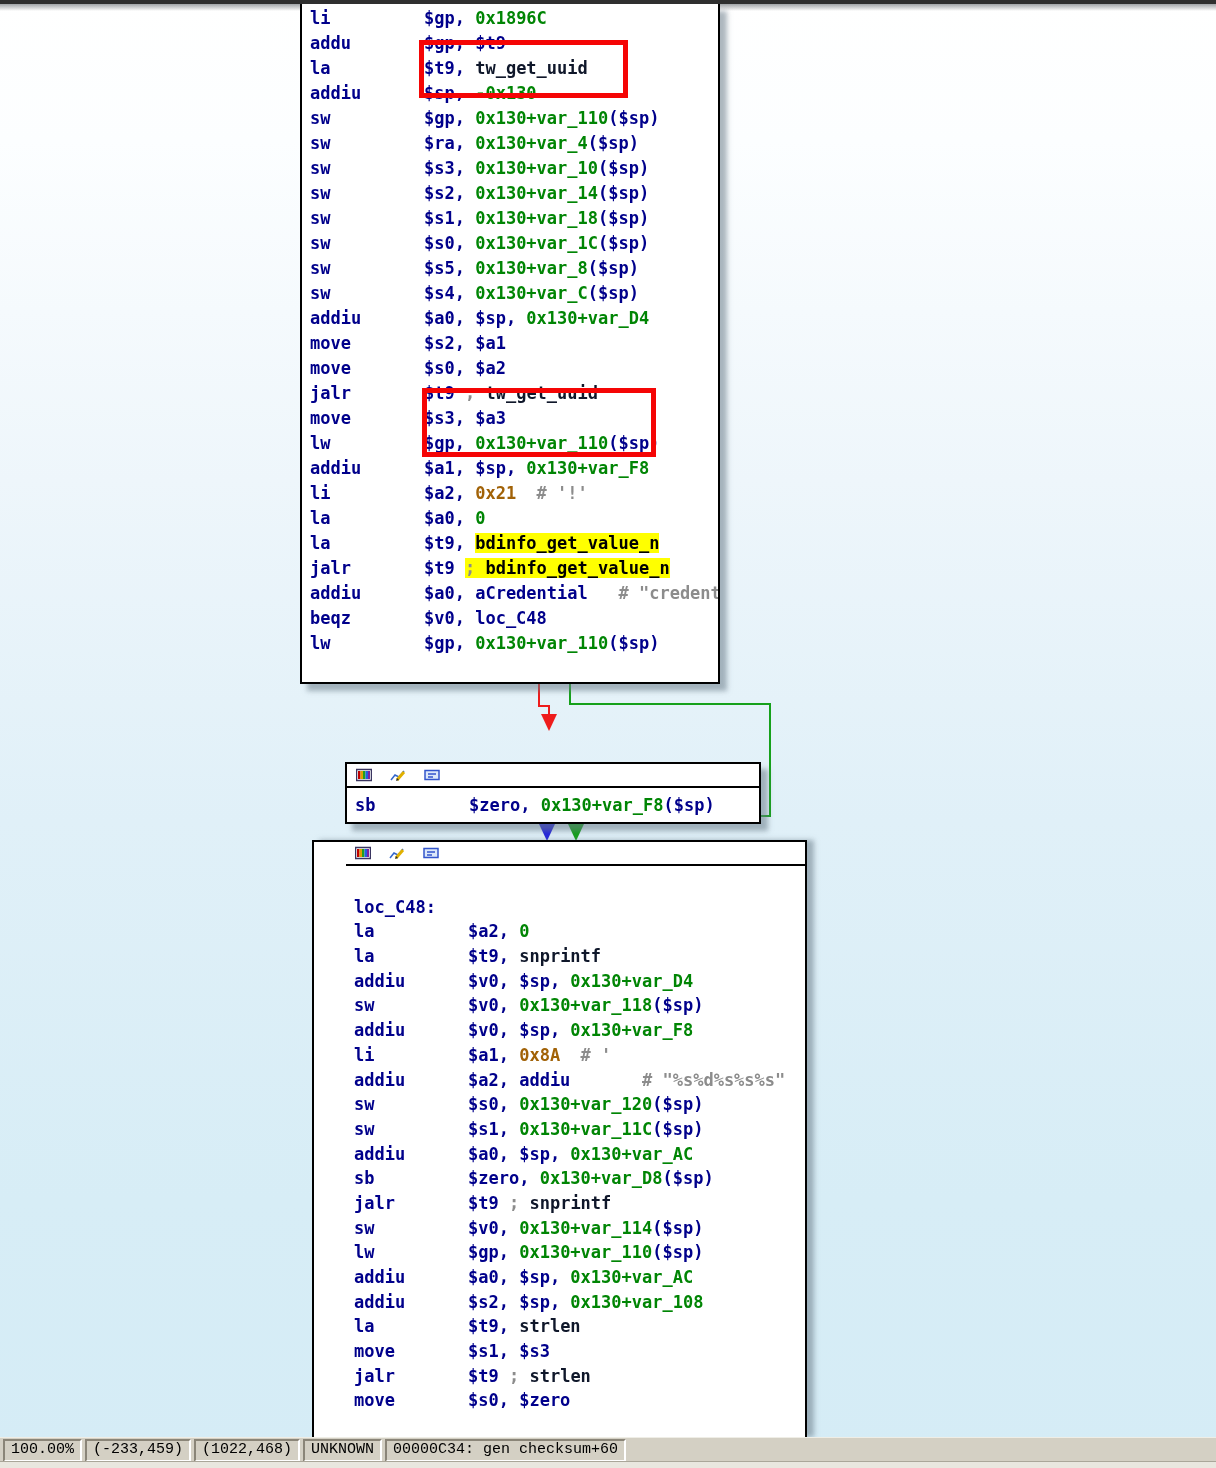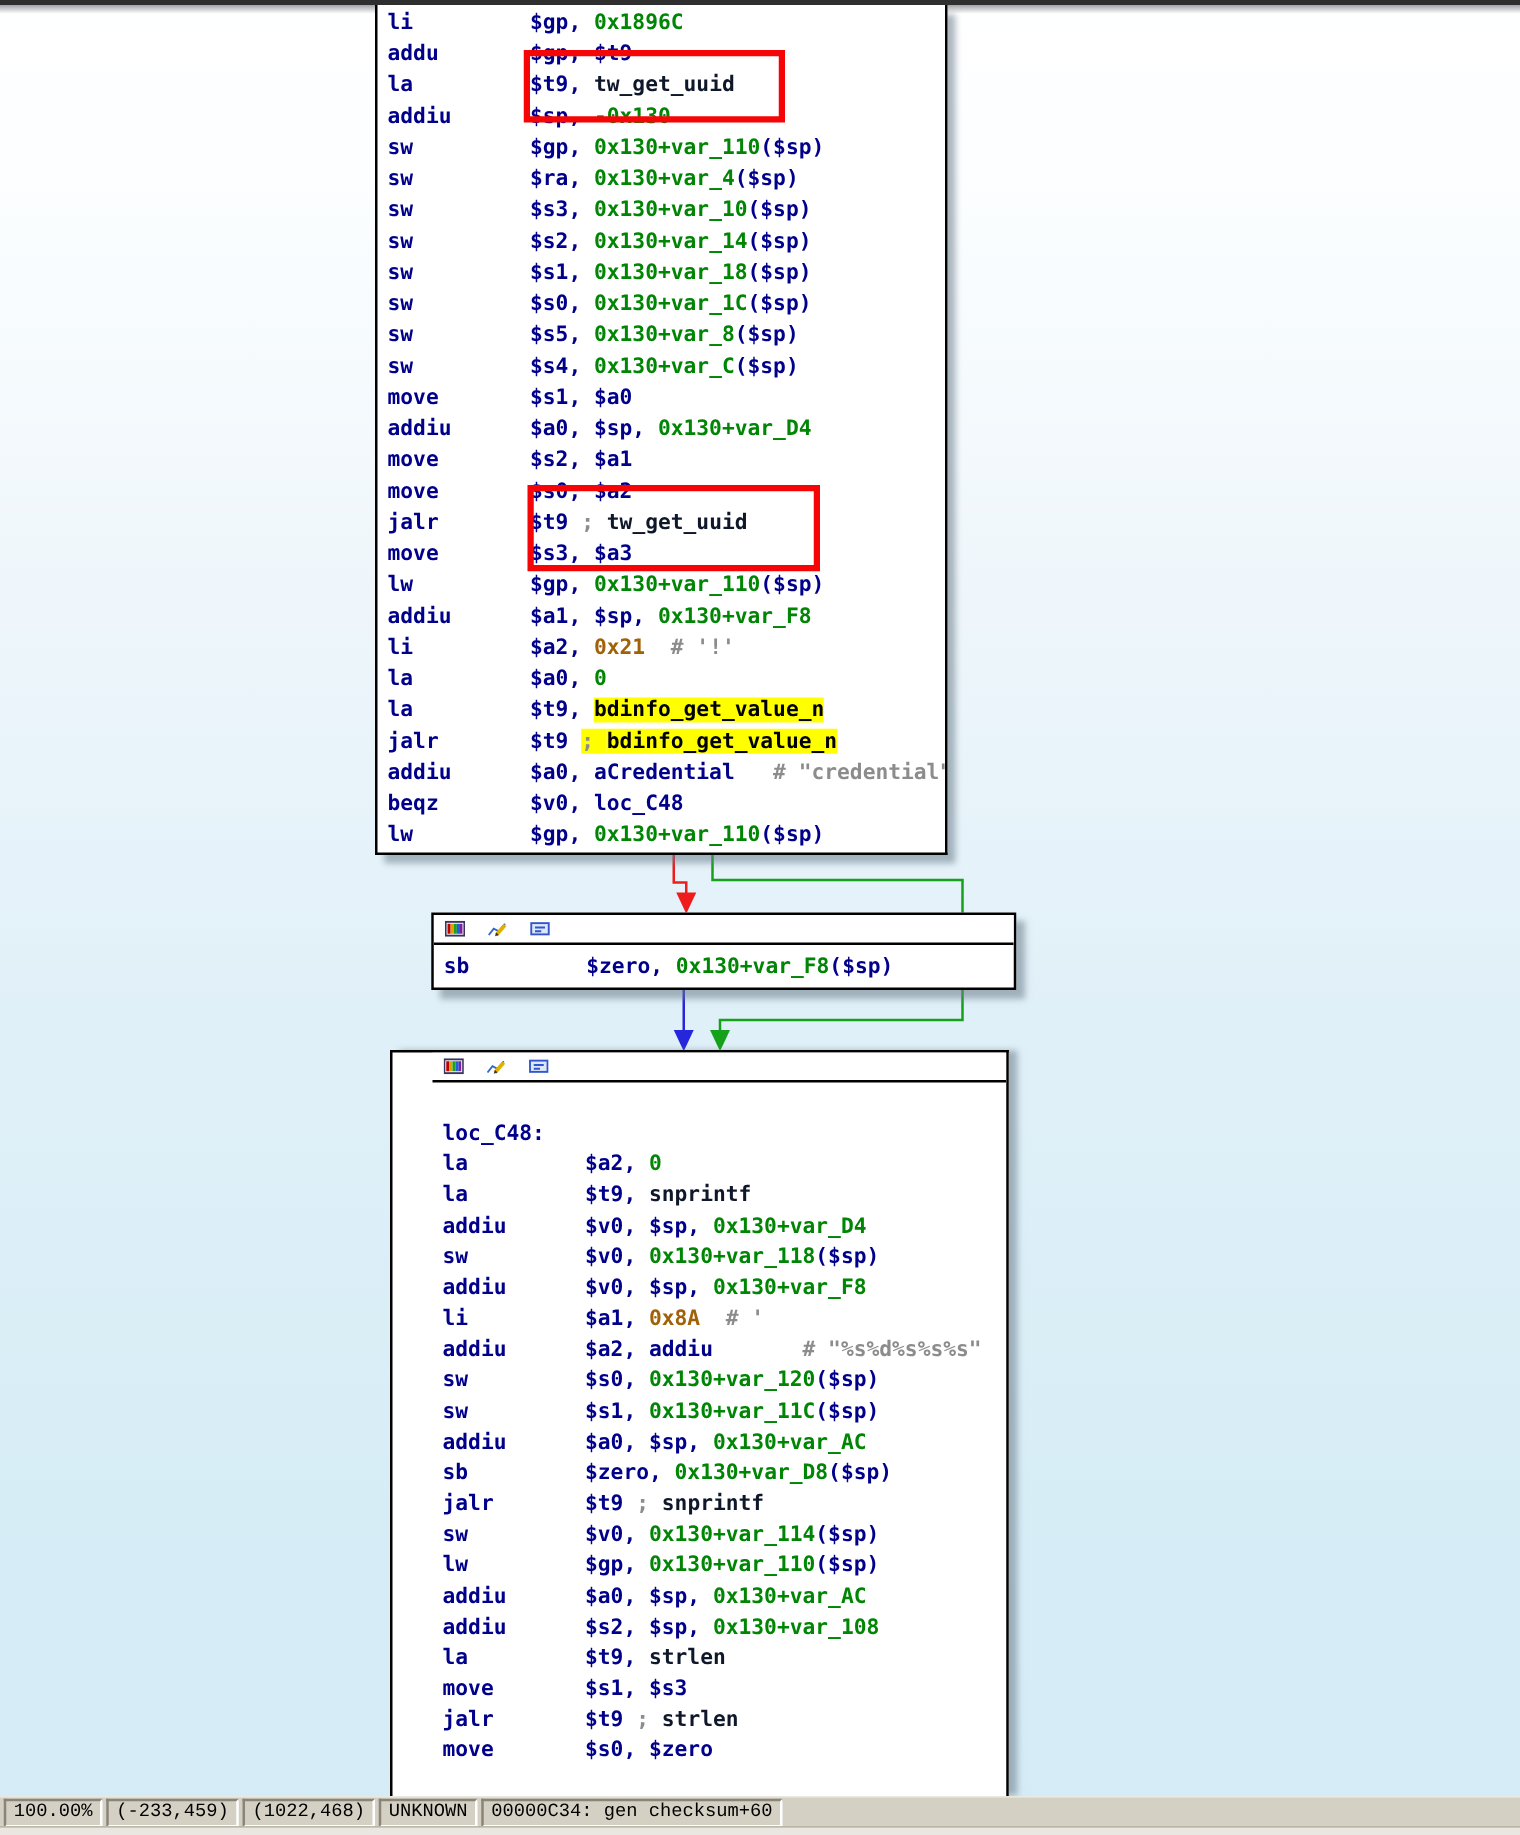--- a/index.html
+++ b/index.html
@@ -9,22 +9,22 @@
     font-family:"DejaVu Sans Mono", monospace;
   }
   .top-edge{position:absolute;left:0;top:0;width:1216px;height:4px;background:#2f2f2f;z-index:3;}
   .top-edge-fade{position:absolute;left:0;top:4px;width:1216px;height:7px;
     background:linear-gradient(180deg,rgba(110,115,120,.65),rgba(110,115,120,0));z-index:3;}
   svg.edges{position:absolute;left:0;top:0;z-index:5;pointer-events:none;}
   .block{
     position:absolute;background:#ffffff;border:2px solid #000000;z-index:10;
     box-shadow:7px 7px 5px rgba(106,124,136,.55);overflow:hidden;box-sizing:border-box;
   }
-  .block-top{left:300px;top:4px;width:458px;height:680px;border-top:none;}
-  .block-middle{left:345px;top:730px;width:468px;height:62px;}
+  .block-top{left:300px;top:4px;width:420px;height:680px;border-top:none;}
+  .block-middle{left:345px;top:762px;width:416px;height:62px;}
   .block-bottom{left:312px;top:840px;width:495px;height:597px;border-bottom:none;box-shadow:7px 0 5px rgba(106,124,136,.55);padding-left:32px;}
   .node-titlebar{height:22px;border-bottom:2px solid #000;background:#ffffff;display:flex;align-items:center;padding-left:9px;}
   .node-titlebar .ticon{width:16px;height:14px;margin-right:18px;display:inline-block;}
   .code{padding-left:8px;}
   .block-top .code{padding-top:2px;}
   .block-middle .code{padding-top:5px;}
   .block-bottom .code{padding-top:4px;}
   .code-line{white-space:pre;height:25px;line-height:25px;font-size:17px;font-weight:bold;color:#00008b;}
   .block-bottom .code-line{height:24.7px;line-height:24.7px;}
   .tk-m{display:inline-block;width:114px;}
@@ -77,21 +77,20 @@
       <div class="code-line"><span class="tk-m">la</span><span class="tk-r">$t9, </span><span class="tk-f">tw_get_uuid</span></div>
       <div class="code-line"><span class="tk-m">addiu</span><span class="tk-r">$sp, </span><span class="tk-g">-0x130</span></div>
       <div class="code-line"><span class="tk-m">sw</span><span class="tk-r">$gp, </span><span class="tk-g">0x130+var_110</span><span class="tk-r">($sp)</span></div>
       <div class="code-line"><span class="tk-m">sw</span><span class="tk-r">$ra, </span><span class="tk-g">0x130+var_4</span><span class="tk-r">($sp)</span></div>
       <div class="code-line"><span class="tk-m">sw</span><span class="tk-r">$s3, </span><span class="tk-g">0x130+var_10</span><span class="tk-r">($sp)</span></div>
       <div class="code-line"><span class="tk-m">sw</span><span class="tk-r">$s2, </span><span class="tk-g">0x130+var_14</span><span class="tk-r">($sp)</span></div>
       <div class="code-line"><span class="tk-m">sw</span><span class="tk-r">$s1, </span><span class="tk-g">0x130+var_18</span><span class="tk-r">($sp)</span></div>
       <div class="code-line"><span class="tk-m">sw</span><span class="tk-r">$s0, </span><span class="tk-g">0x130+var_1C</span><span class="tk-r">($sp)</span></div>
       <div class="code-line"><span class="tk-m">sw</span><span class="tk-r">$s5, </span><span class="tk-g">0x130+var_8</span><span class="tk-r">($sp)</span></div>
       <div class="code-line"><span class="tk-m">sw</span><span class="tk-r">$s4, </span><span class="tk-g">0x130+var_C</span><span class="tk-r">($sp)</span></div>
-      <div class="code-line"><span class="tk-m">move</span><span class="tk-r">$s1, $a0</span></div>
       <div class="code-line"><span class="tk-m">addiu</span><span class="tk-r">$a0, $sp, </span><span class="tk-g">0x130+var_D4</span></div>
       <div class="code-line"><span class="tk-m">move</span><span class="tk-r">$s2, $a1</span></div>
       <div class="code-line"><span class="tk-m">move</span><span class="tk-r">$s0, $a2</span></div>
       <div class="code-line"><span class="tk-m">jalr</span><span class="tk-r">$t9 </span><span class="tk-c">; </span><span class="tk-f">tw_get_uuid</span></div>
       <div class="code-line"><span class="tk-m">move</span><span class="tk-r">$s3, $a3</span></div>
       <div class="code-line"><span class="tk-m">lw</span><span class="tk-r">$gp, </span><span class="tk-g">0x130+var_110</span><span class="tk-r">($sp)</span></div>
       <div class="code-line"><span class="tk-m">addiu</span><span class="tk-r">$a1, $sp, </span><span class="tk-g">0x130+var_F8</span></div>
       <div class="code-line"><span class="tk-m">li</span><span class="tk-r">$a2, </span><span class="tk-o">0x21</span><span class="tk-c">  # '!'</span></div>
       <div class="code-line"><span class="tk-m">la</span><span class="tk-r">$a0, </span><span class="tk-g">0</span></div>
       <div class="code-line"><span class="tk-m">la</span><span class="tk-r">$t9, </span><span class="tk-hf">bdinfo_get_value_n</span></div>

